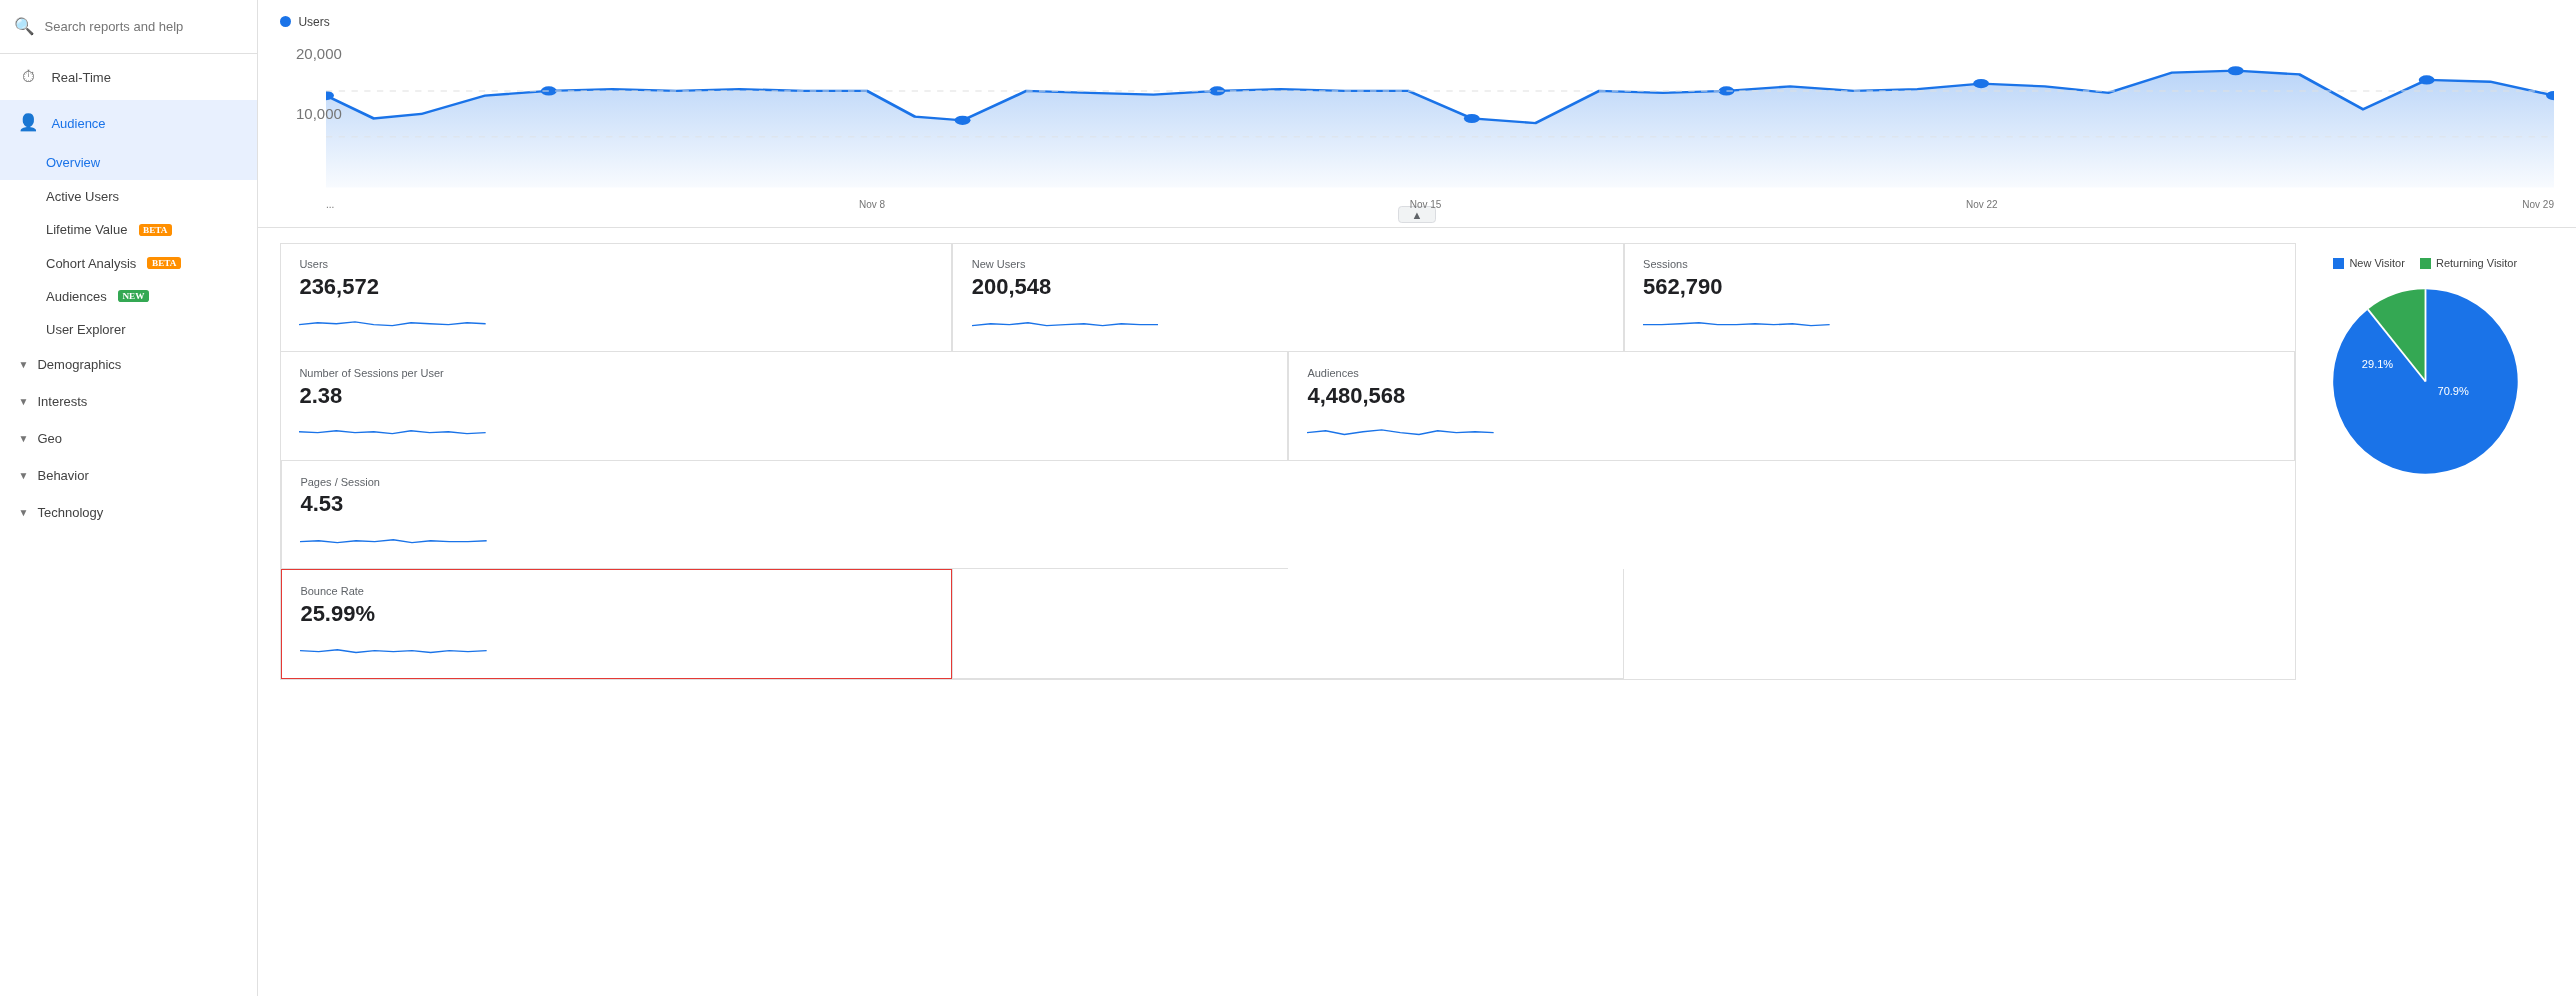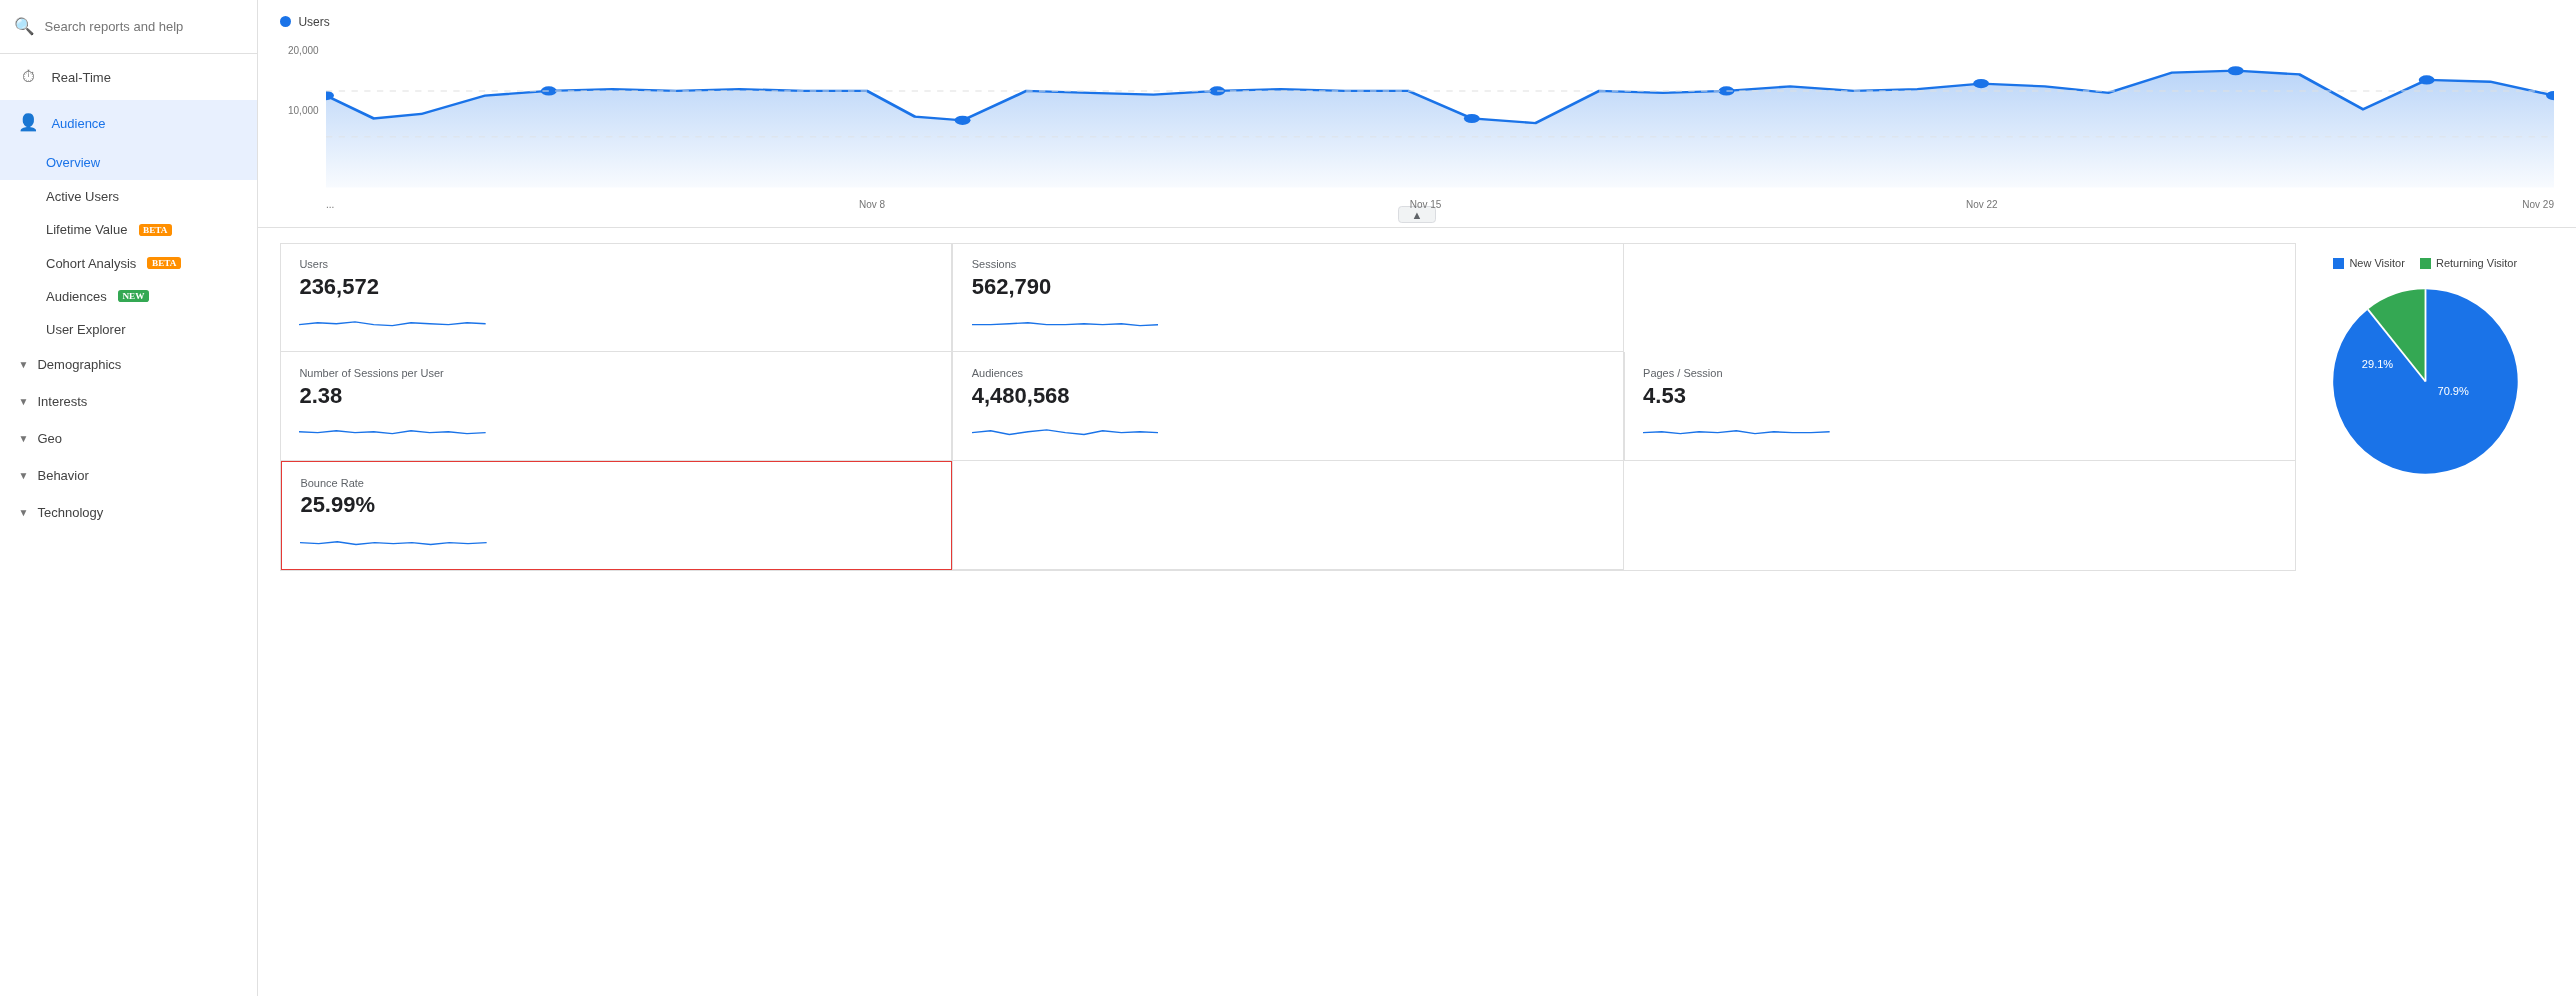--- a/index.html
+++ b/index.html
@@ -140,22 +140,22 @@
     }
 
     .chart-container {
       position: relative;
       height: 166px;
       width: 100%;
     }
 
     .chart-y-label {
       position: absolute;
-      left: 8px;
-      font-size: 10px;
+      left: 16px;
+      font-size: 15px;
       color: #757575;
     }
 
     .chart-svg {
       width: 100%;
       height: 147px;
       margin-top: 9.2px;
     }
 
     .chart-x-labels {
@@ -376,31 +376,38 @@
       <div style="border: 0.9px solid #e0e0e0; border-bottom: none;">
         <div style="display: grid; grid-template-columns: repeat(3, 1fr);">
           <div class="metric-card" style="border-bottom: 0.9px solid #e0e0e0;">
             <div class="metric-label">Users</div>
             <div class="metric-value">236,572</div>
             <svg class="metric-sparkline" viewBox="0 0 200 30" preserveAspectRatio="none">
               <path d="M0,20 L20,18 L40,19 L60,17 L80,20 L100,21 L120,18 L140,19 L160,20 L180,18 L200,19" fill="none" stroke="#1a73e8" stroke-width="1.5"></path>
             </svg>
           </div>
           <div class="metric-card" style="border-left: 0.9px solid #e0e0e0; border-bottom: 0.9px solid #e0e0e0;">
+            <div class="metric-label">New Users</div>
+            <div class="metric-value">200,548</div>
+            <svg class="metric-sparkline" viewBox="0 0 200 30" preserveAspectRatio="none">
+              <path d="M0,21 L20,19 L40,20 L60,18 L80,21 L100,20 L120,19 L140,21 L160,19 L180,20 L200,20" fill="none" stroke="#1a73e8" stroke-width="1.5"></path>
+            </svg>
+          </div>
+          <div class="metric-card" style="border-left: 0.9px solid #e0e0e0; border-bottom: 0.9px solid #e0e0e0;">
             <div class="metric-label">Sessions</div>
             <div class="metric-value">562,790</div>
             <svg class="metric-sparkline" viewBox="0 0 200 30" preserveAspectRatio="none">
               <path d="M0,20 L20,20 L40,19 L60,18 L80,20 L100,20 L120,19 L140,20 L160,19 L180,21 L200,20" fill="none" stroke="#1a73e8" stroke-width="1.5"></path>
             </svg>
           </div>
         </div>
       </div>
 
       <div style="border: 0.9px solid #e0e0e0; border-top: none; border-bottom: none;">
-        <div style="display: grid; grid-template-columns: repeat(3, 1fr);">
+        <div style="display: grid; grid-template-columns: repeat(2, 1fr);">
           <div class="metric-card" style="border-bottom: 0.9px solid #e0e0e0;">
             <div class="metric-label">Number of Sessions per User</div>
             <div class="metric-value">2.38</div>
             <svg class="metric-sparkline" viewBox="0 0 200 30" preserveAspectRatio="none">
               <path d="M0,19 L20,20 L40,18 L60,20 L80,19 L100,21 L120,18 L140,20 L160,19 L180,21 L200,20" fill="none" stroke="#1a73e8" stroke-width="1.5"></path>
             </svg>
           </div>
           <div class="metric-card" style="border-left: 0.9px solid #e0e0e0; border-bottom: 0.9px solid #e0e0e0;">
             <div class="metric-label">Audiences</div>
             <div class="metric-value">4,480,568</div>

